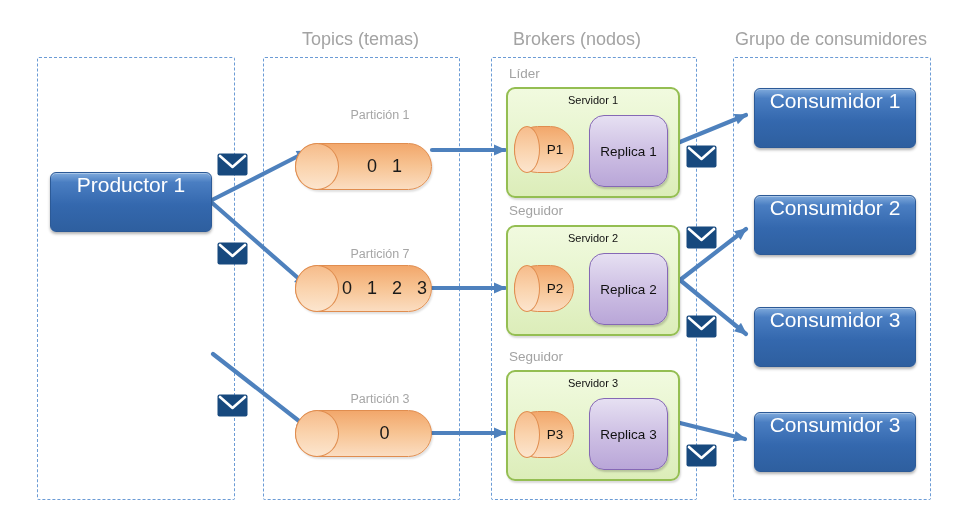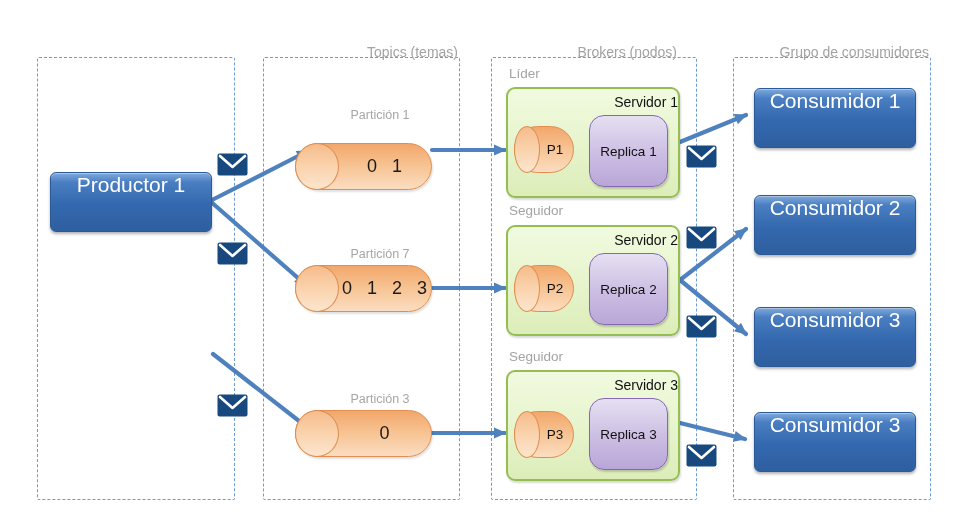--- a/index.html
+++ b/index.html
@@ -3,22 +3,22 @@
 <meta charset="utf-8">
 <style>
   html,body{margin:0;padding:0;background:#ffffff;}
   #canvas{
     position:relative;width:960px;height:531px;background:#ffffff;
     font-family:"Liberation Sans","DejaVu Sans",sans-serif;overflow:hidden;
   }
 
   
   .col-header{
-    position:absolute;top:42px;height:20px;line-height:20px;
-    text-align:right;font-size:14px;color:#A3A3A3;white-space:nowrap;
+    position:absolute;top:29px;height:20px;line-height:20px;
+    text-align:center;font-size:18px;color:#A3A3A3;white-space:nowrap;
   }
 
   
   .group{
     position:absolute;top:57px;height:441px;
     border:1px dashed #6B9BD5;border-radius:2px;background:transparent;
   }
 
   
   .bluebox{
@@ -54,22 +54,22 @@
   }
 
   
   .greenbox{
     position:absolute;left:506px;width:174px;height:111px;
     border:2px solid #94BE52;border-radius:9px;box-sizing:border-box;
     background:linear-gradient(180deg,#F1FADF 0%,#E6F4CC 55%,#DCEDB9 100%);
     box-shadow:1px 2px 2px rgba(0,0,0,0.15);
   }
   .greenbox .server-title{
-    position:absolute;left:0;top:5px;width:100%;text-align:right;
-    font-size:14px;color:#111111;white-space:nowrap;
+    position:absolute;left:0;top:5px;width:100%;text-align:center;
+    font-size:11px;color:#111111;white-space:nowrap;
   }
   .role-label{
     position:absolute;left:509px;height:16px;line-height:16px;
     font-size:13.5px;color:#A3A3A3;white-space:nowrap;
   }
 
   
   .mini-cyl{position:absolute;left:6px;top:37px;width:60px;height:47px;}
   .mini-cyl .body{
     position:absolute;left:0;top:0;width:100%;height:100%;

